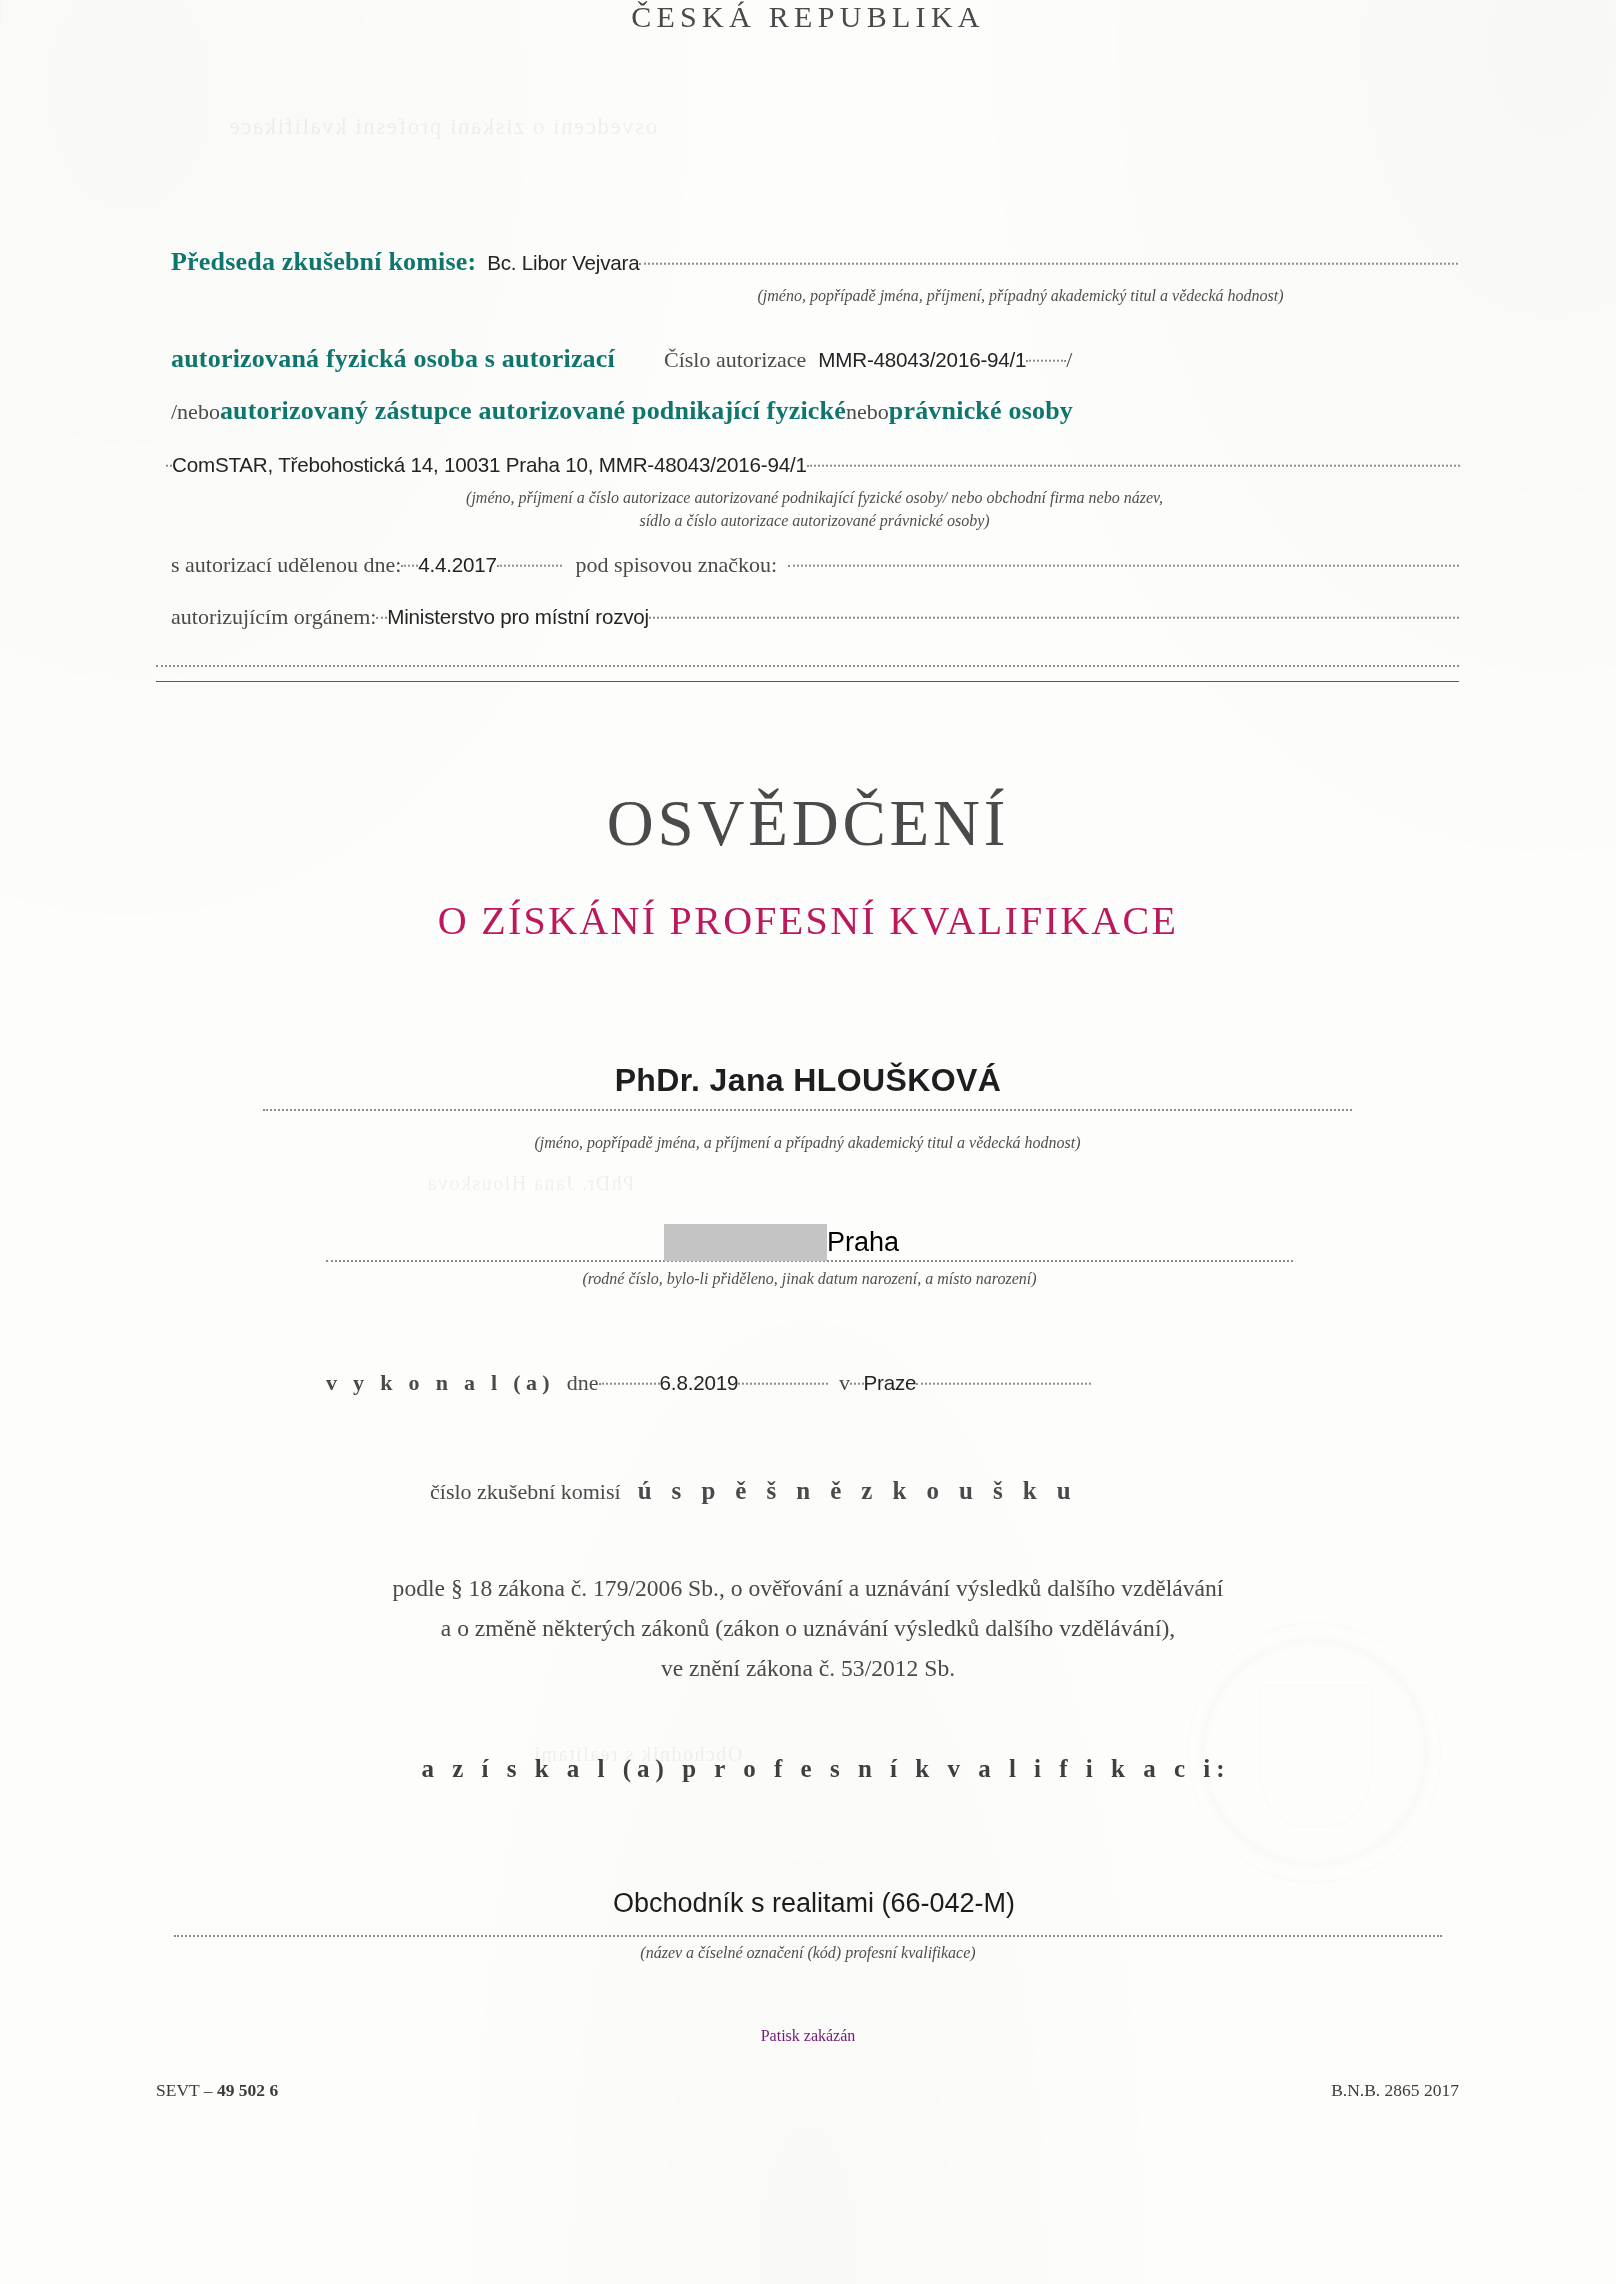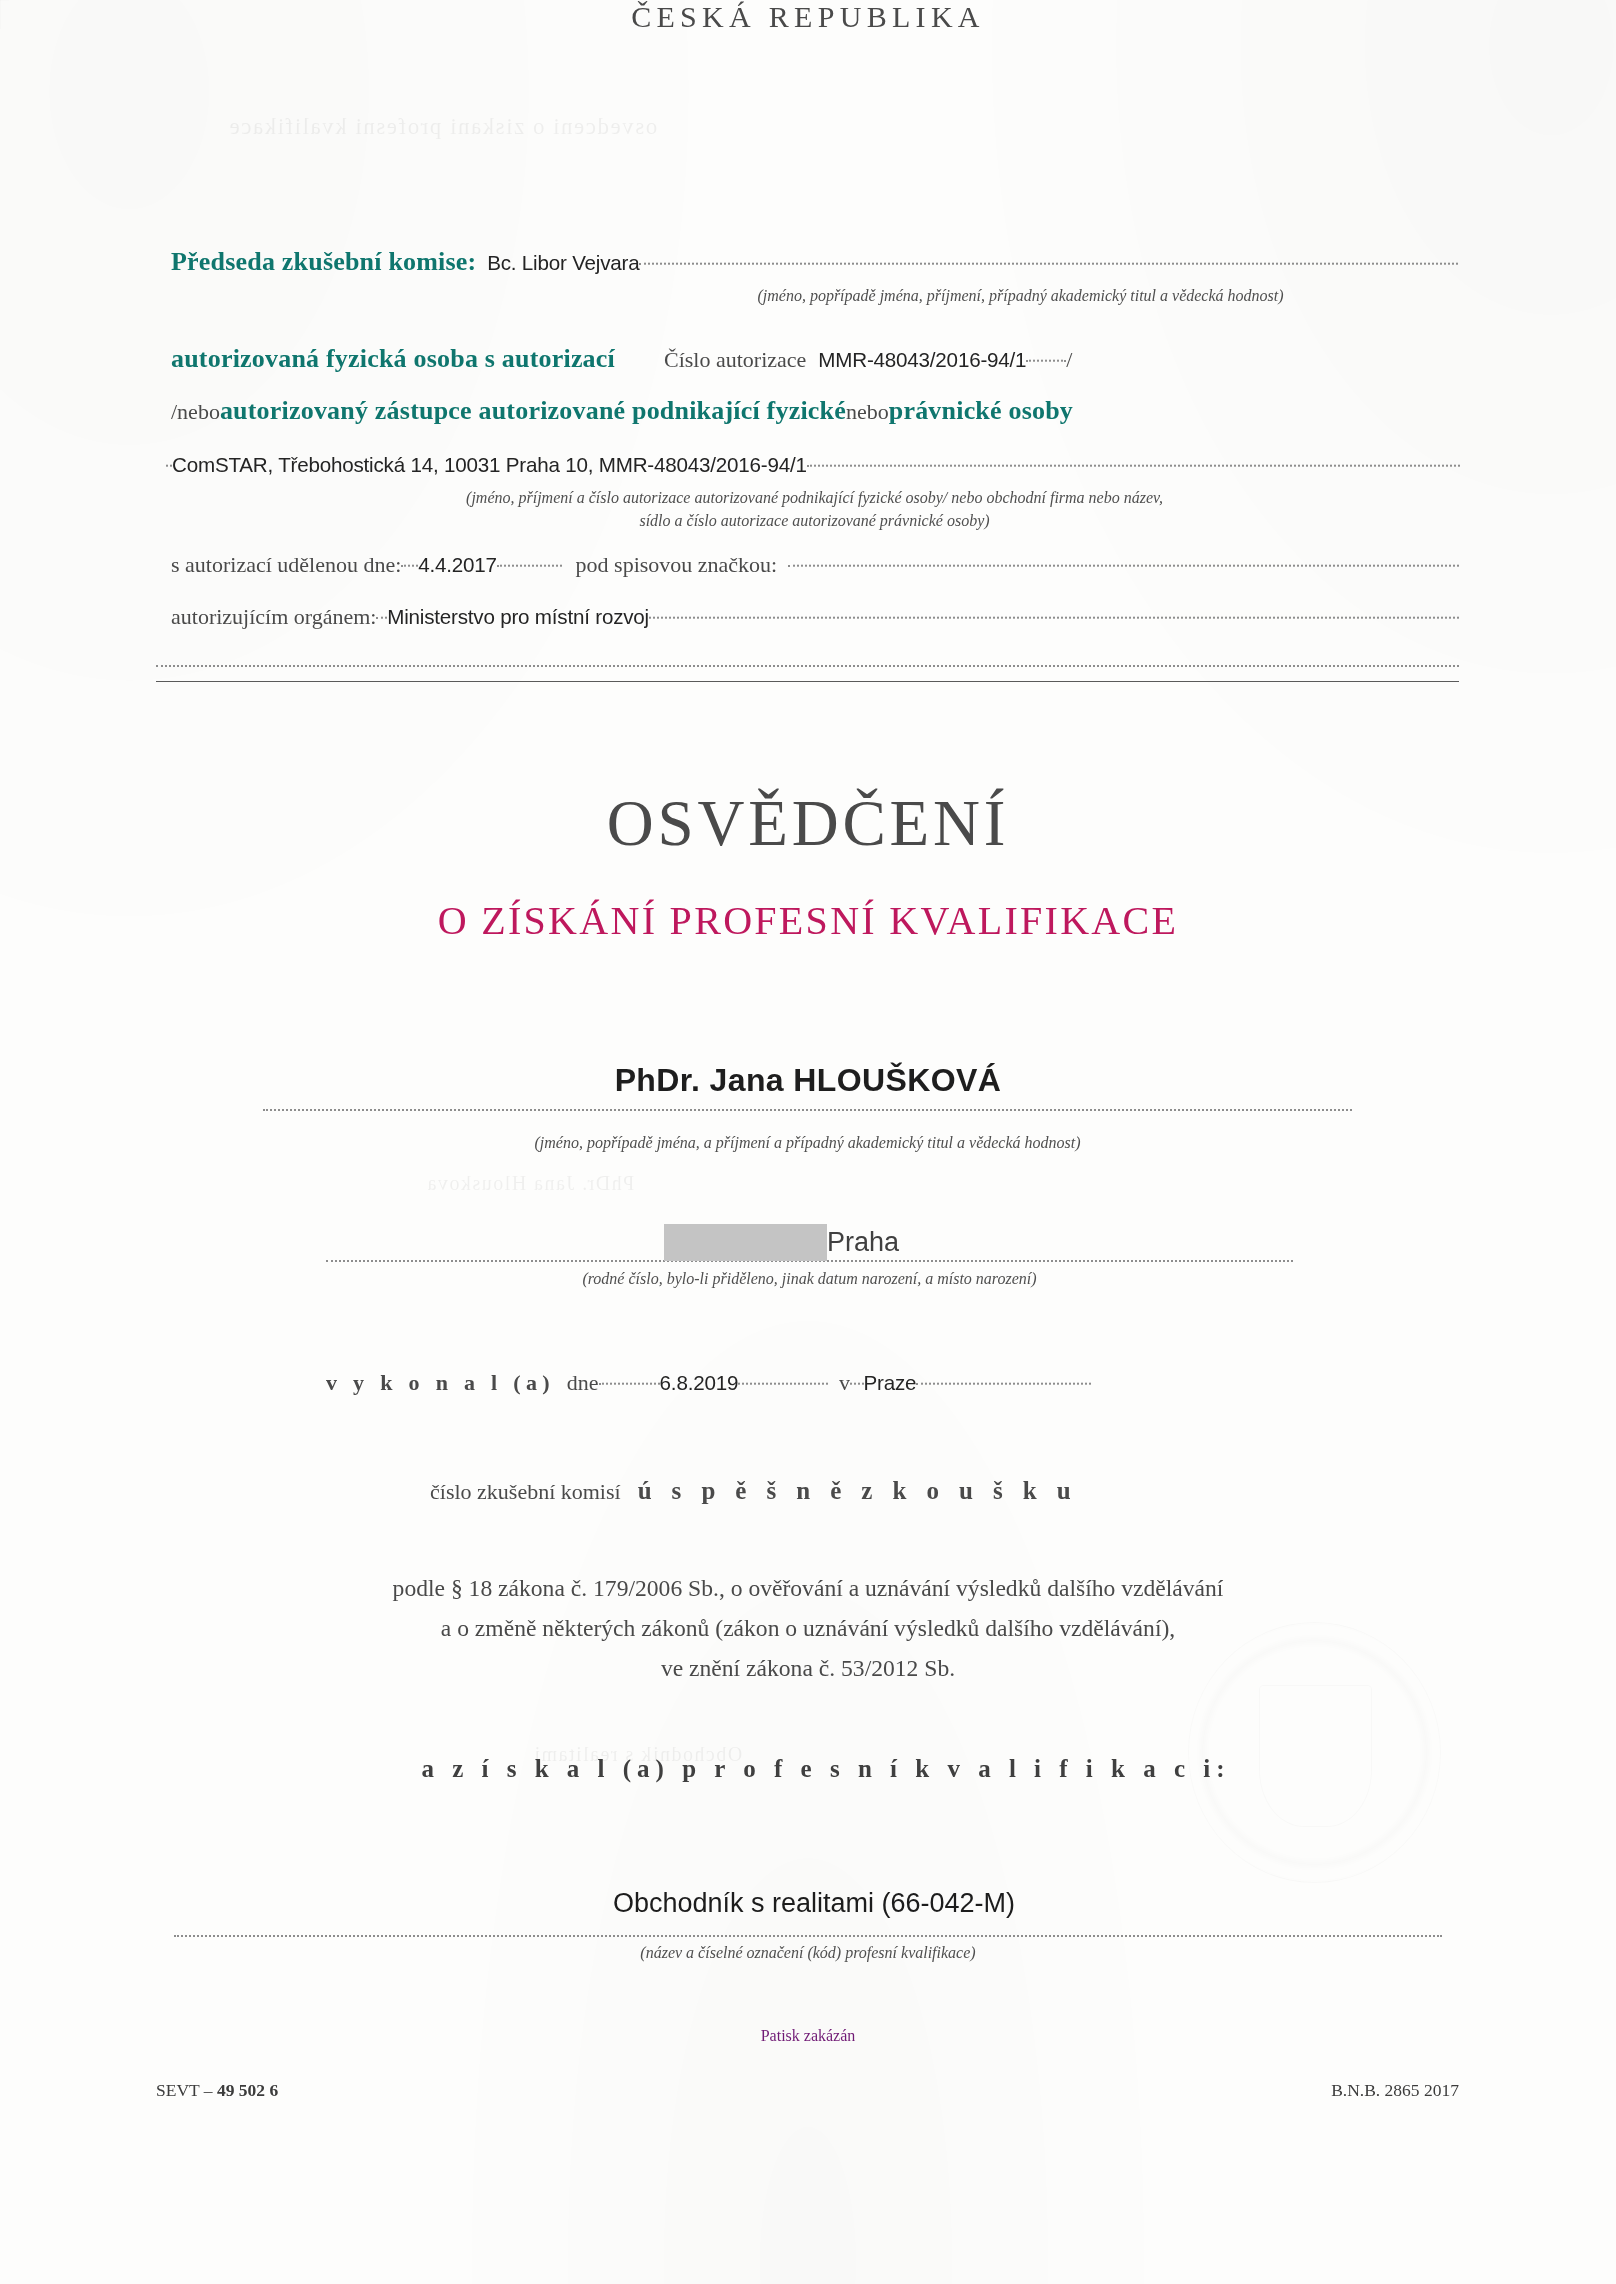--- a/index.html
+++ b/index.html
@@ -302,21 +302,21 @@
   <div class="sep-solid" style="top:681px;"></div>
 
   <div class="blk main-title" style="top:786px;">OSVĚDČENÍ</div>
   <div class="blk sub-title" style="top:897px;">O ZÍSKÁNÍ PROFESNÍ KVALIFIKACE</div>
 
   <div class="blk person-name" style="top:1062px;">PhDr. Jana  HLOUŠKOVÁ</div>
   <div class="sep-dotted" style="left:263px; width:1089px; top:1109px;"></div>
   <div class="caption" style="left:263px; top:1119px; width:1089px;margin-top:15px;">(jméno, popřípadě jména, a příjmení a případný akademický titul a vědecká hodnost)</div>
 
   <div class="redaction" style="left:664px; top:1224px; width:163px; height:37px;"></div>
-  <div class="blk" style="left:827px; top:1227px; font-family:'Liberation Sans',sans-serif; font-size:27px; color:#404040; z-index:2;">Praha</div>
+  <div class="blk" style="left:827px; top:1227px; font-family:'Liberation Sans',sans-serif; font-size:27px; color:#000000; z-index:2;">Praha</div>
   <div class="sep-dotted" style="left:326px; width:967px; top:1260px;"></div>
   <div class="caption" style="left:326px; top:1270px; width:967px;">(rodné číslo, bylo-li přiděleno, jinak datum narození, a místo narození)</div>
 
   <div class="hdr-row" style="left:326px; top:1370px;">
     <span class="lbl-reg spaced-bold" style="font-weight:bold;">v y k o n a l (a)</span>
     <span style="width:12px"></span>
     <span class="lbl-reg">dne</span>
     <span class="dots-fixed" style="width:61px"></span>
     <span class="fill">6.8.2019</span>
     <span class="dots-fixed" style="width:90px"></span>

